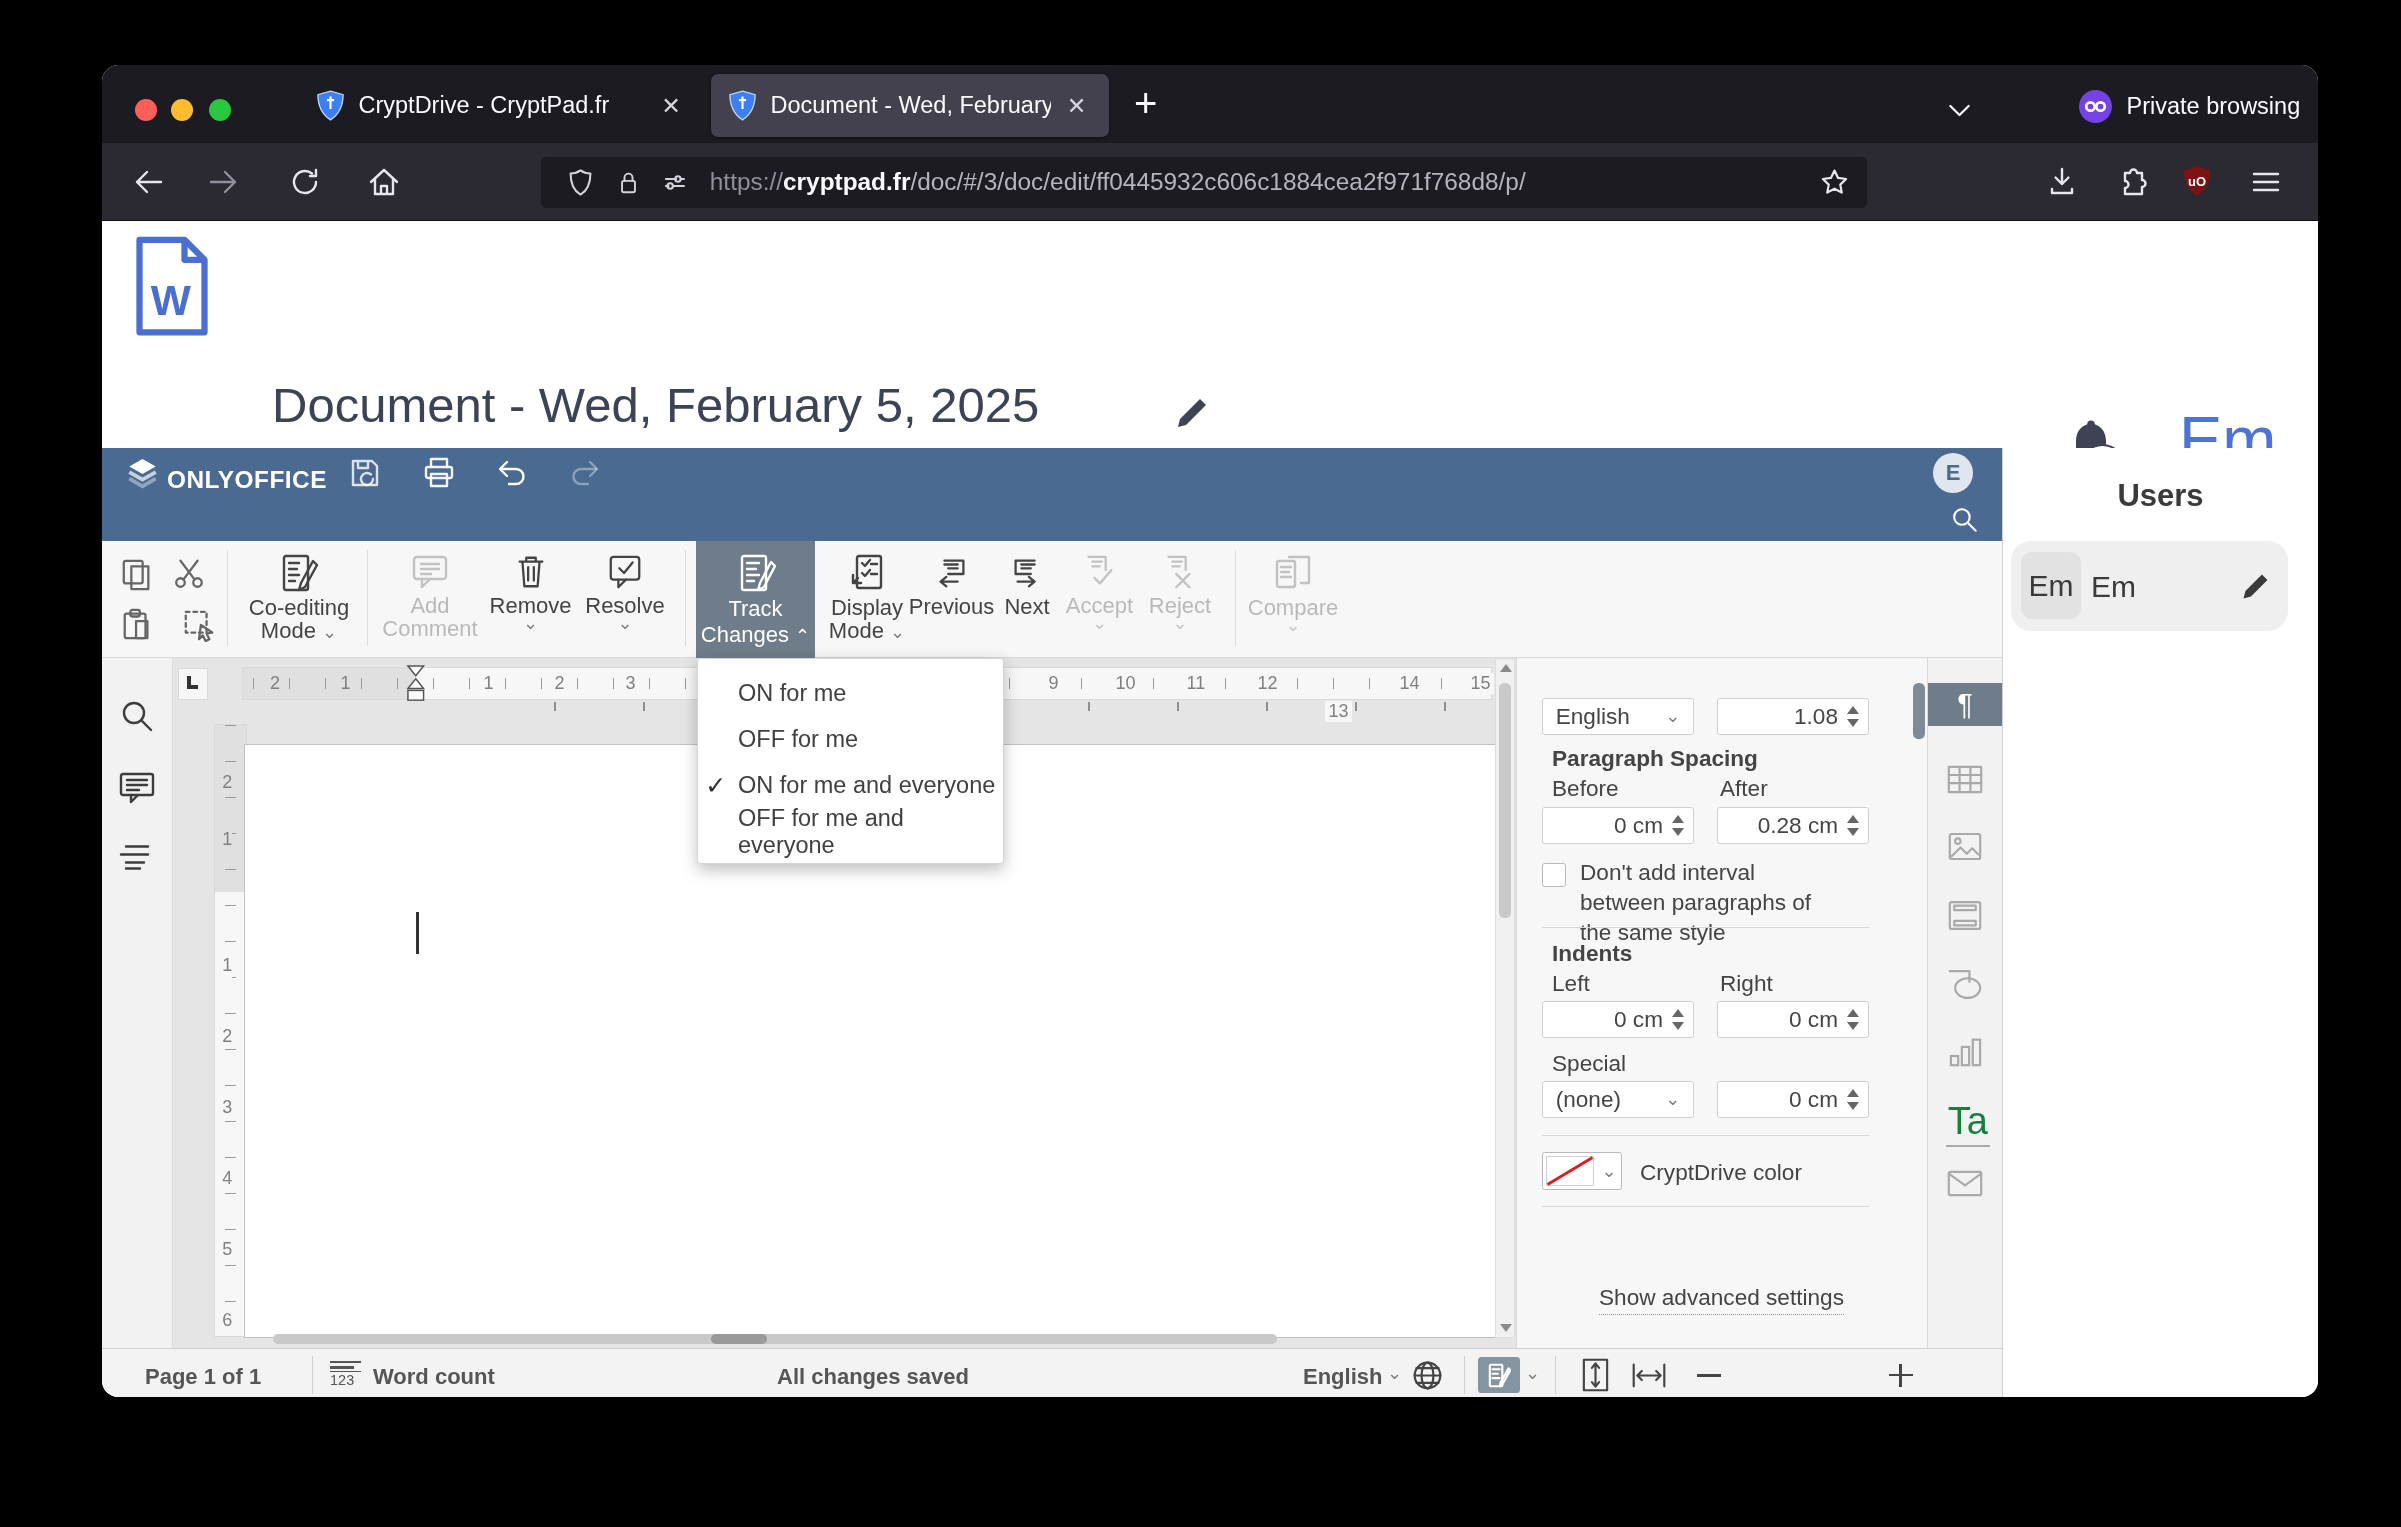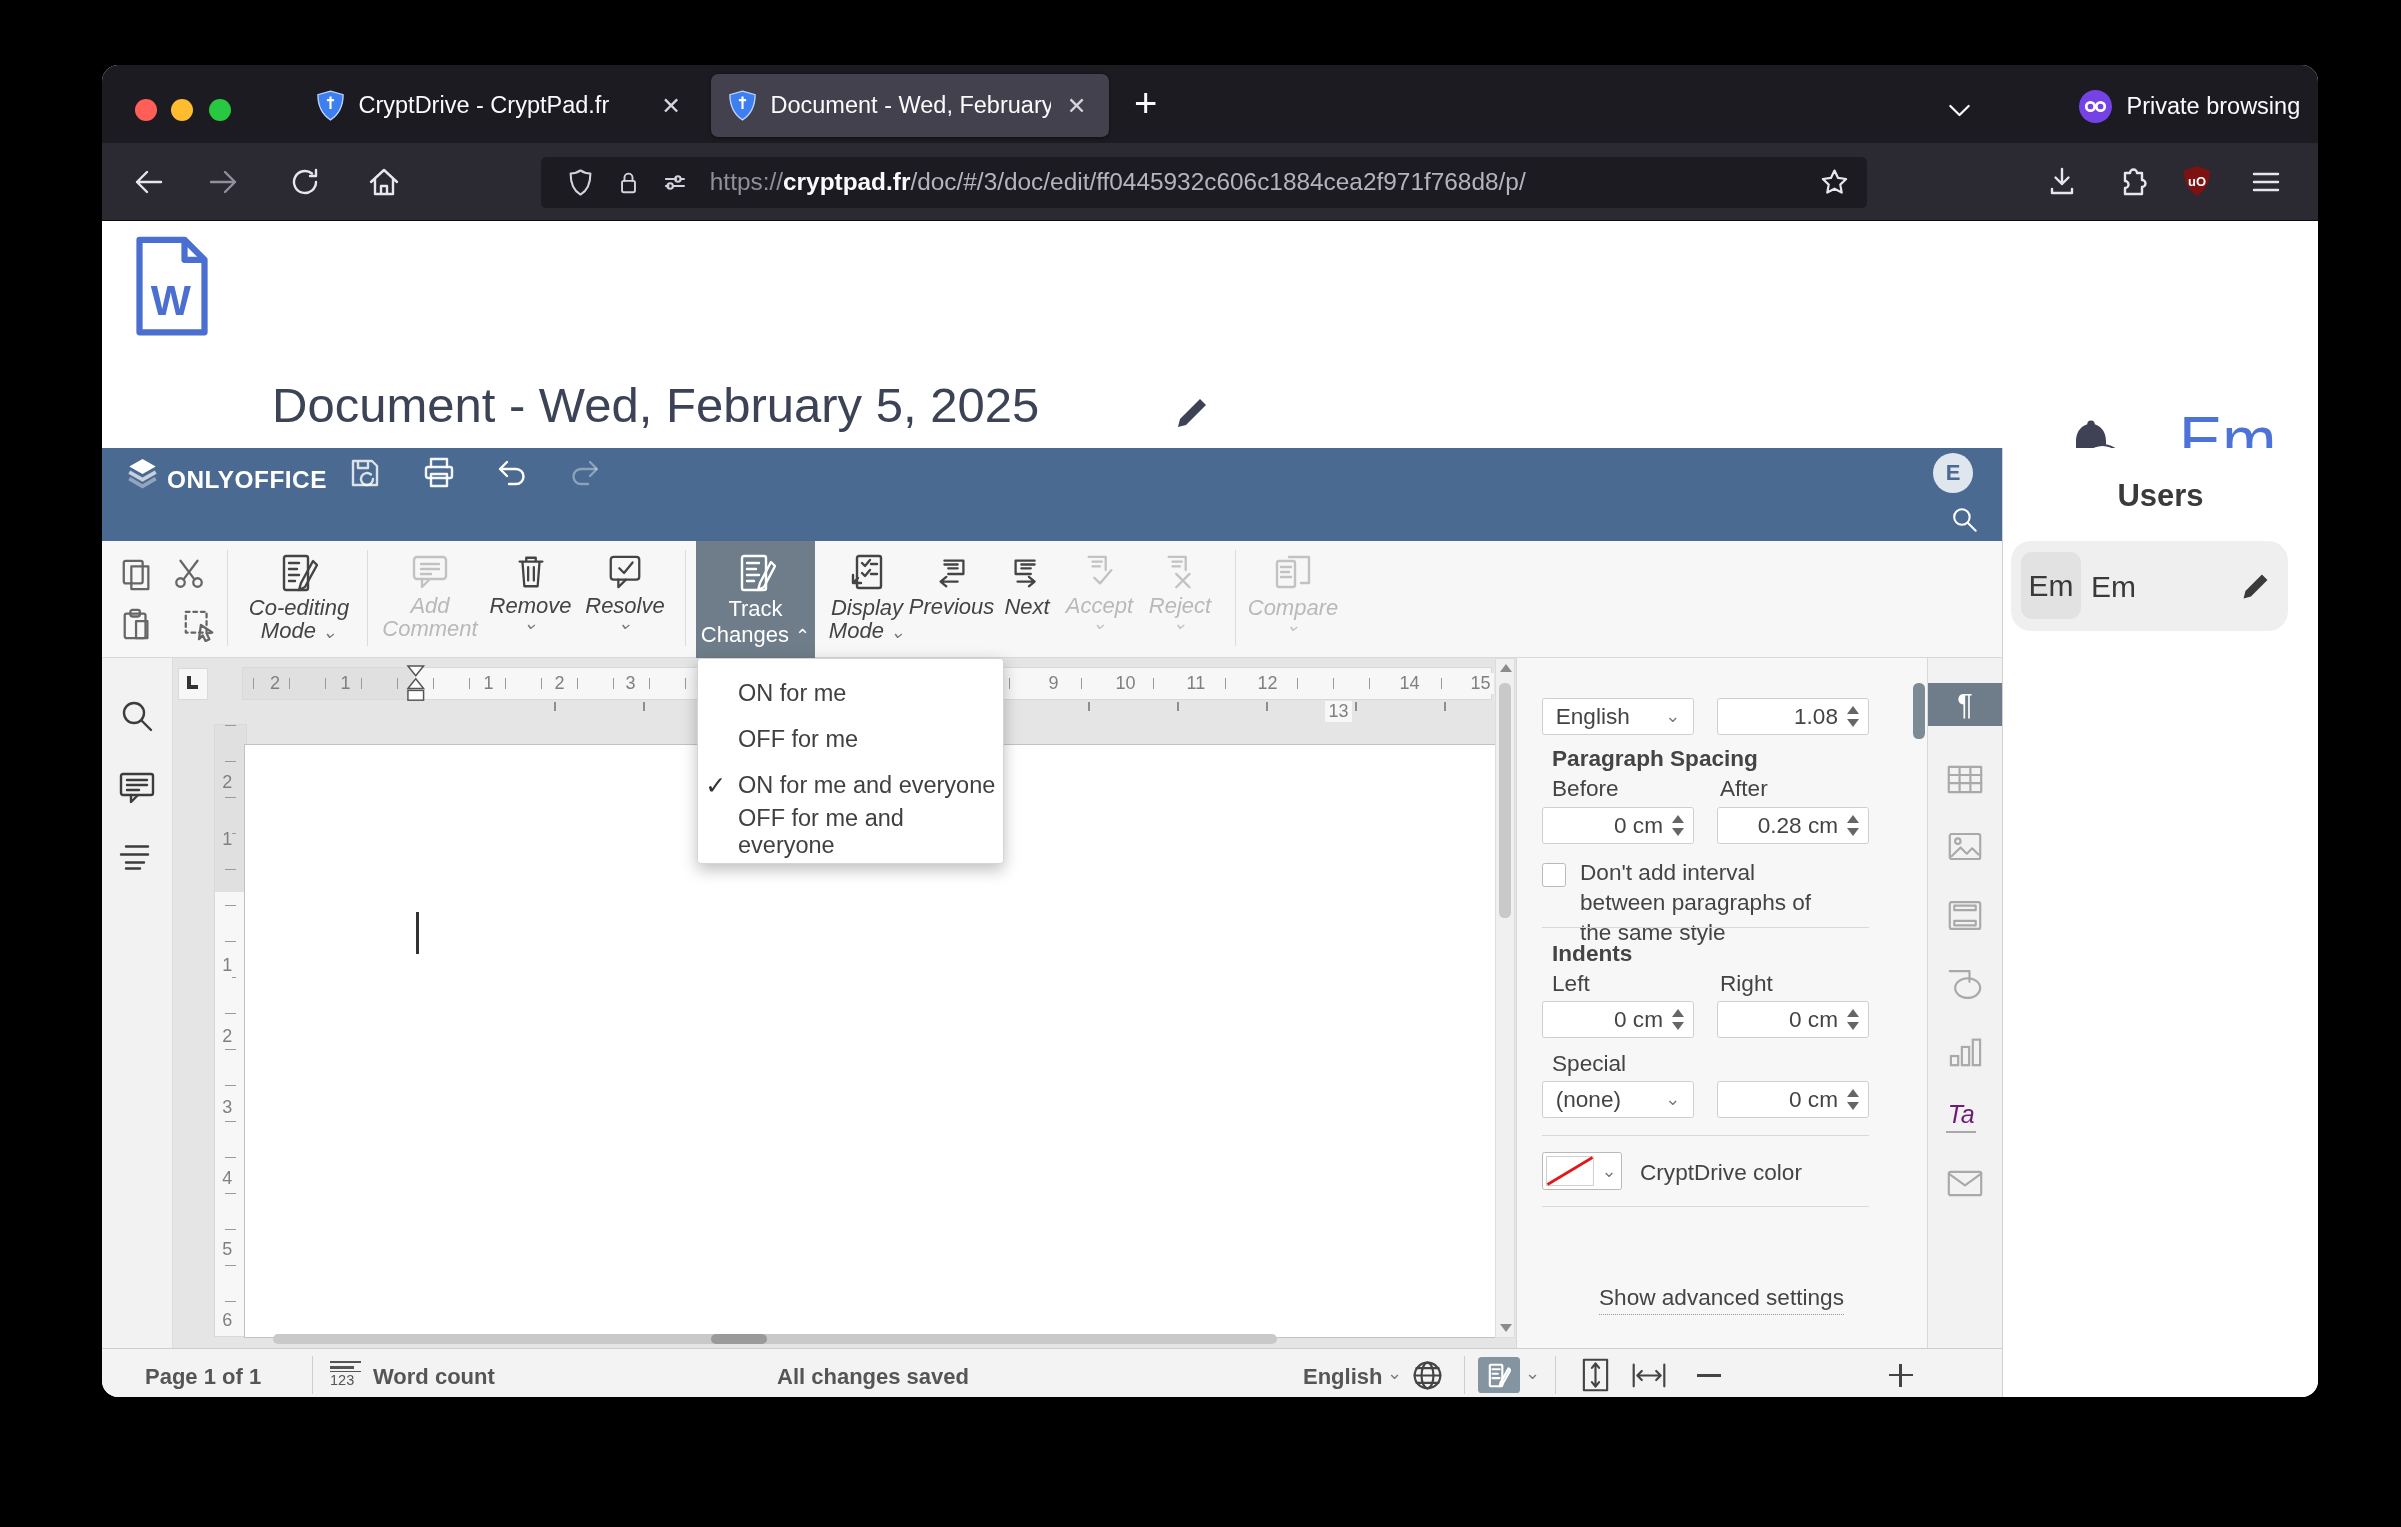--- a/index.html
+++ b/index.html
@@ -22,21 +22,21 @@
   .saved{position:absolute;left:174px;top:242px;font-size:25px;color:#3d4356;}
   .btn-gray{background:#ececec;border-radius:9px;display:flex;align-items:center;justify-content:center;color:#1d1d1d;font-size:28px;font-weight:600;gap:11px;}
   .btn-blue{background:#b9c6e2;border-radius:9px;display:flex;align-items:center;justify-content:center;color:#1f2b42;font-size:28px;font-weight:600;gap:11px;}
   .userbadge{border:2.7px solid #222;border-radius:12.7px;background:#fff;display:flex;align-items:center;justify-content:center;gap:9px;color:#222;font-size:27px;font-weight:600;}
   
   .bluebar{position:absolute;left:0;top:383px;width:1900px;height:93px;background:#4a6a92;}
   .menutab{position:absolute;top:434px;height:42px;display:flex;align-items:center;color:#fff;font-size:22.6px;}
   .menutab.active{background:#f7f7f7;color:#444;border-radius:2.7px 2.7px 0 0;}
   .ribbon{position:absolute;left:0;top:476px;width:1900px;height:117px;background:#f7f7f7;border-bottom:0.9px solid #d9d9d9;}
   .rsep{position:absolute;top:9px;width:0.9px;height:96px;background:#dcdcdc;}
-  .rbtn{position:absolute;top:0;height:117px;text-align:center;font-size:22px;color:#444;font-style:italic;}
+  .rbtn{position:absolute;top:0;height:117px;text-align:center;font-size:22px;color:#444;}
   .rbtn .lbl{line-height:23.5px;}
   .rbtn.gray{color:#b9b9b9;}
   .chev{font-size:18px;color:#7a7a7a;line-height:12.7px;}
   .trackbtn{position:absolute;left:594px;top:0;width:119px;height:117px;background:#6f7d8a;color:#fff;text-align:center;font-size:22px;}
   .trackbtn .chev{color:#fff;}
   
   .work{position:absolute;left:0;top:593px;width:1900px;height:690px;background:#e5e5e5;}
   .leftstrip{position:absolute;left:0;top:593px;width:71px;height:690px;background:#f2f2f2;border-right:0.9px solid #dcdcdc;}
   .panel{position:absolute;left:1414px;top:593px;width:411px;height:690px;background:#f7f7f7;border-left:0.9px solid #d8d8d8;color:#444;}
   .sidestrip{position:absolute;left:1825px;top:593px;width:75px;height:690px;background:#f2f2f2;border-left:0.9px solid #d8d8d8;}
@@ -583,21 +583,21 @@
         </svg>
     <svg class="stro" width="34" height="31" viewBox="0 0 38 34" style="position:absolute;left:20px;top:311px;color:#a9a9a9;">
           <path d="M2 2 h22 v12"></path>
           <ellipse cx="22" cy="21" rx="14" ry="11"></ellipse>
         </svg>
     <svg width="33" height="31" viewBox="0 0 36 34" style="position:absolute;left:21px;top:378px;">
           <rect x="2" y="22" width="8" height="10" fill="none" stroke="#a9a9a9" stroke-width="2.4"></rect>
           <rect x="14" y="12" width="8" height="20" fill="none" stroke="#a9a9a9" stroke-width="2.4"></rect>
           <rect x="26" y="4" width="8" height="28" fill="none" stroke="#a9a9a9" stroke-width="2.4"></rect>
         </svg>
-    <div style="position:absolute;left:18px;top:442px;color:#701a75;font-size:25px;border-bottom:2.7px solid #a9a9a9;padding:0 1.8px 1.8px;font-style:italic;">Ta</div>
+    <div style="position:absolute;left:18px;top:442px;color:#15803d;font-size:38px;border-bottom:2.7px solid #a9a9a9;padding:0 1.8px 1.8px;">Ta</div>
     <svg class="stro" width="36" height="27" viewBox="0 0 40 30" style="position:absolute;left:19px;top:512px;color:#a9a9a9;">
           <rect x="2" y="2" width="36" height="26" rx="2"></rect>
           <path d="M2 4 l18 13 18-13"></path>
         </svg>
   </div>
 
   <div class="statusbar">
     <span style="position:absolute;left:43px;top:14.5px;font-weight:600;">Page 1 of 1</span>
     <div style="position:absolute;left:210px;top:7.2px;width:0.9px;height:38px;background:#cfcfcf;"></div>
     <div style="position:absolute;left:228px;top:9px;">

